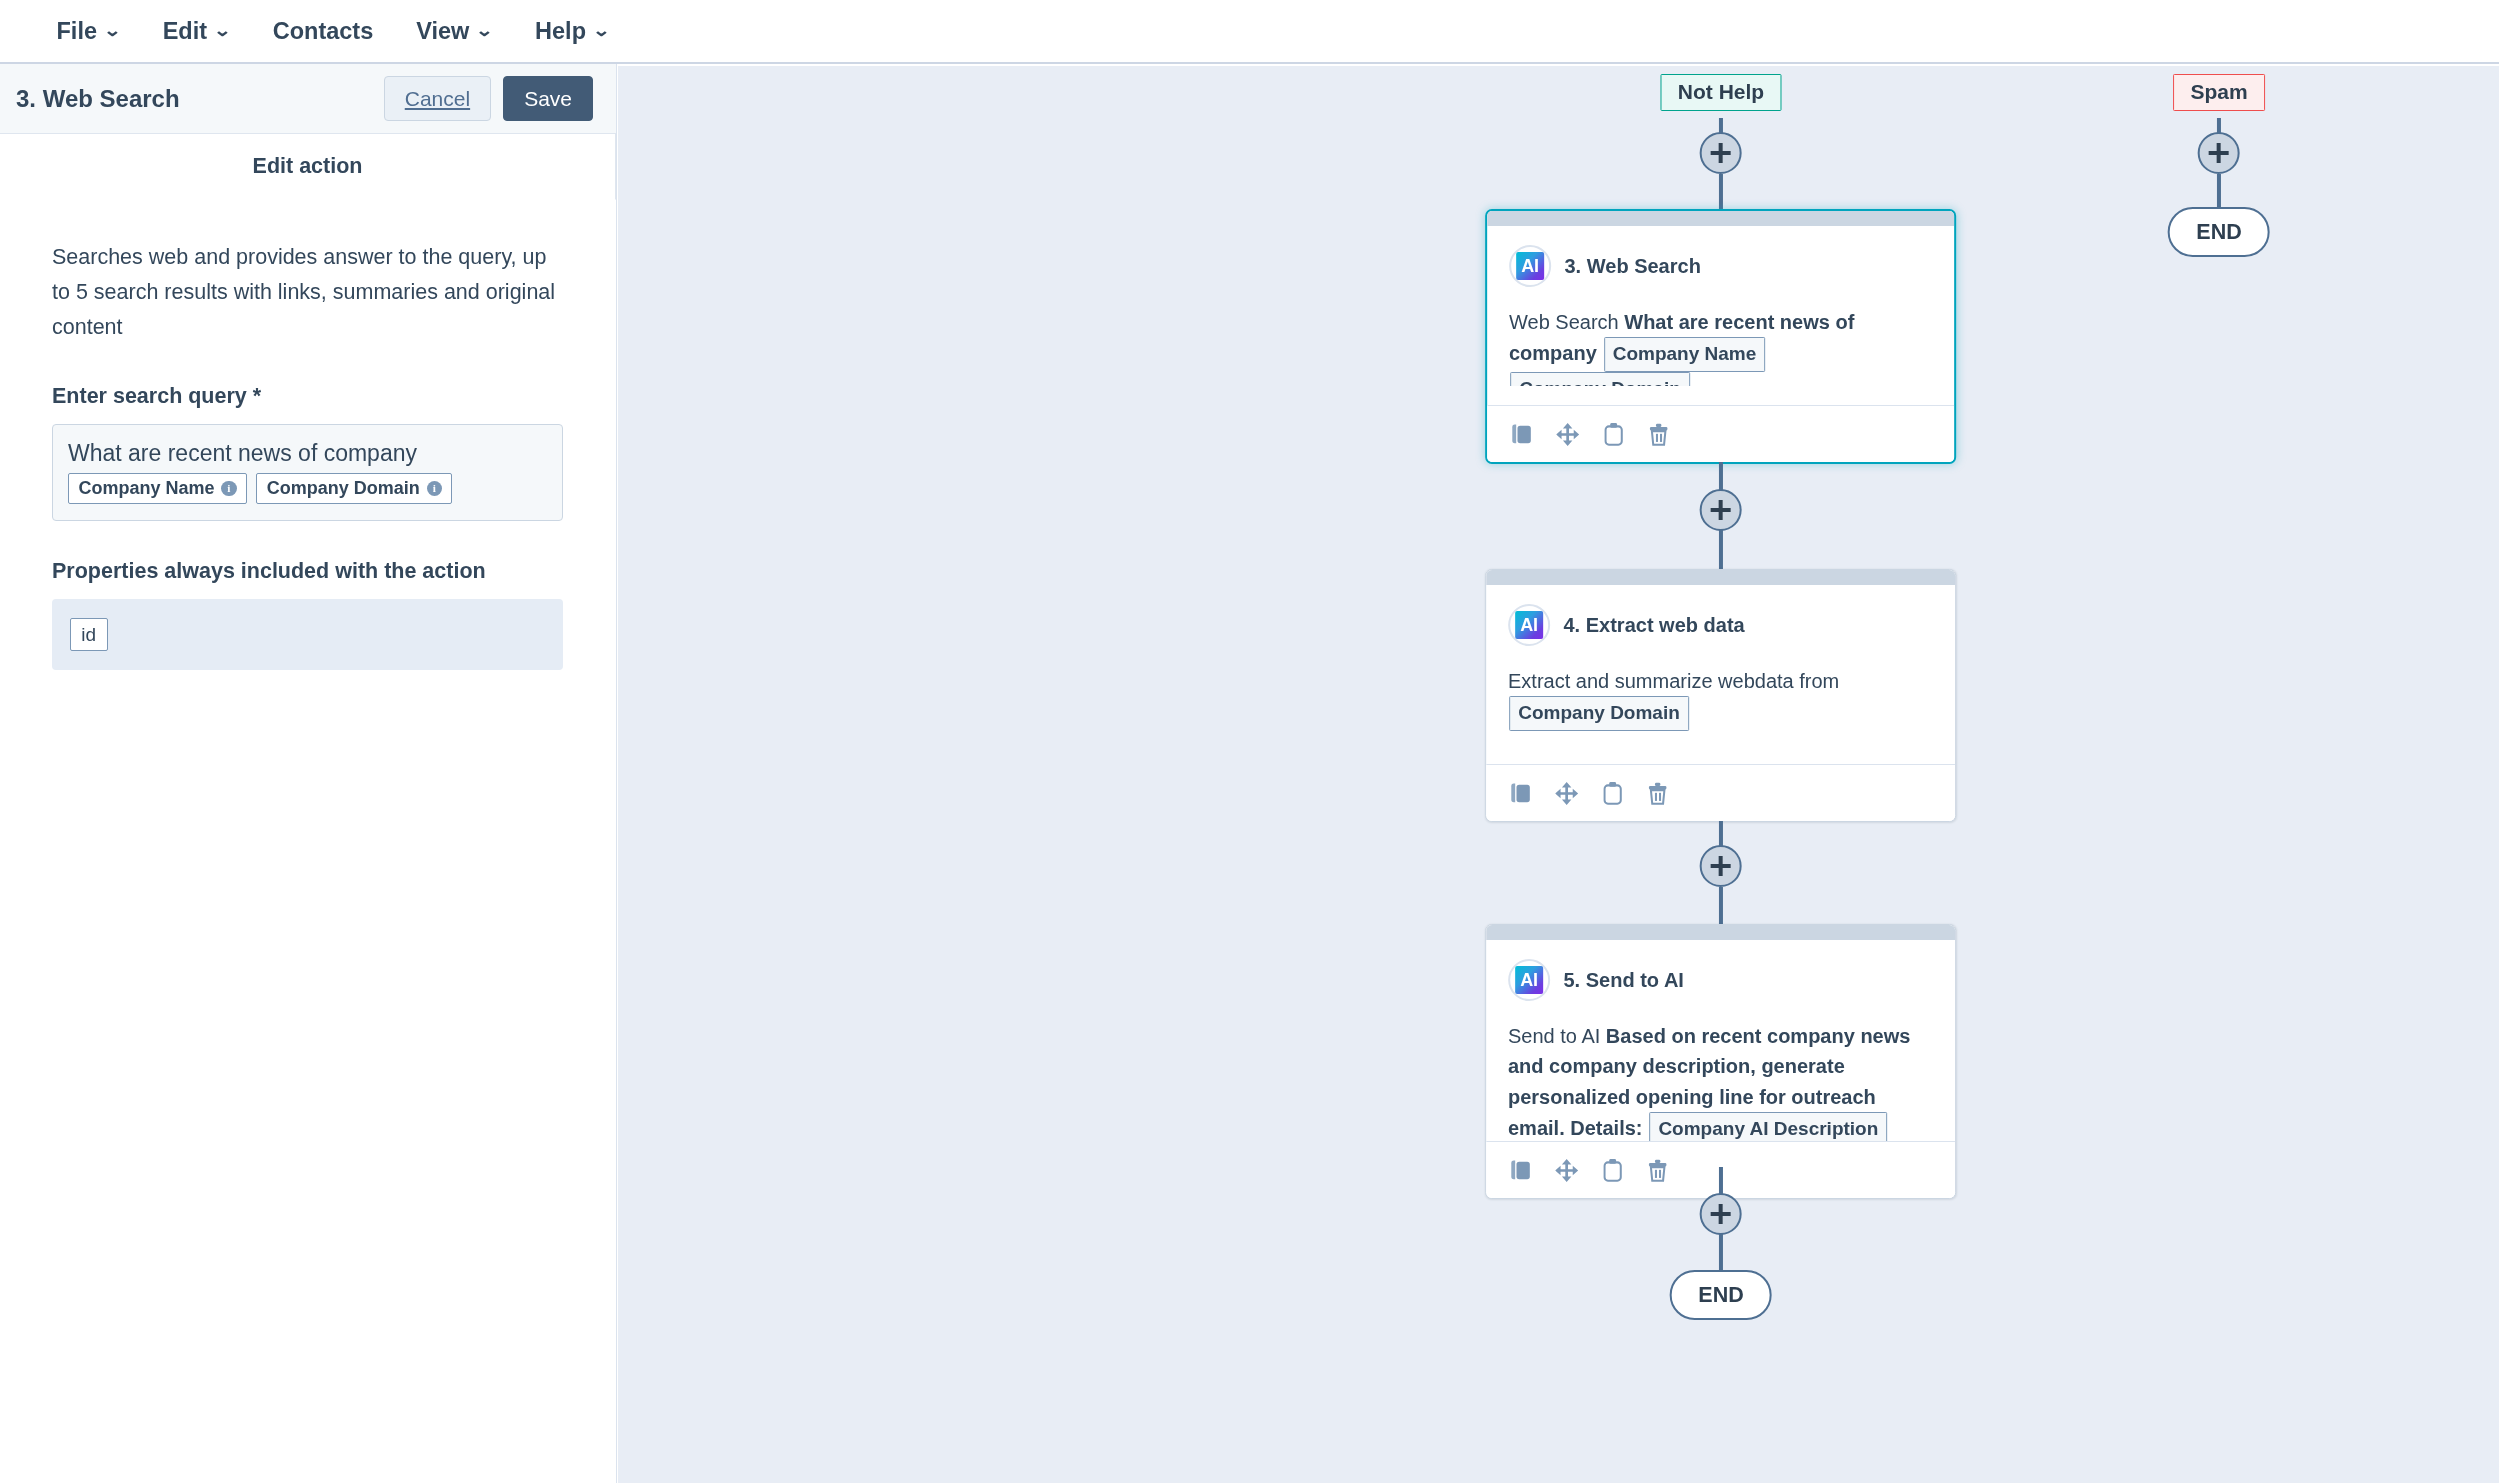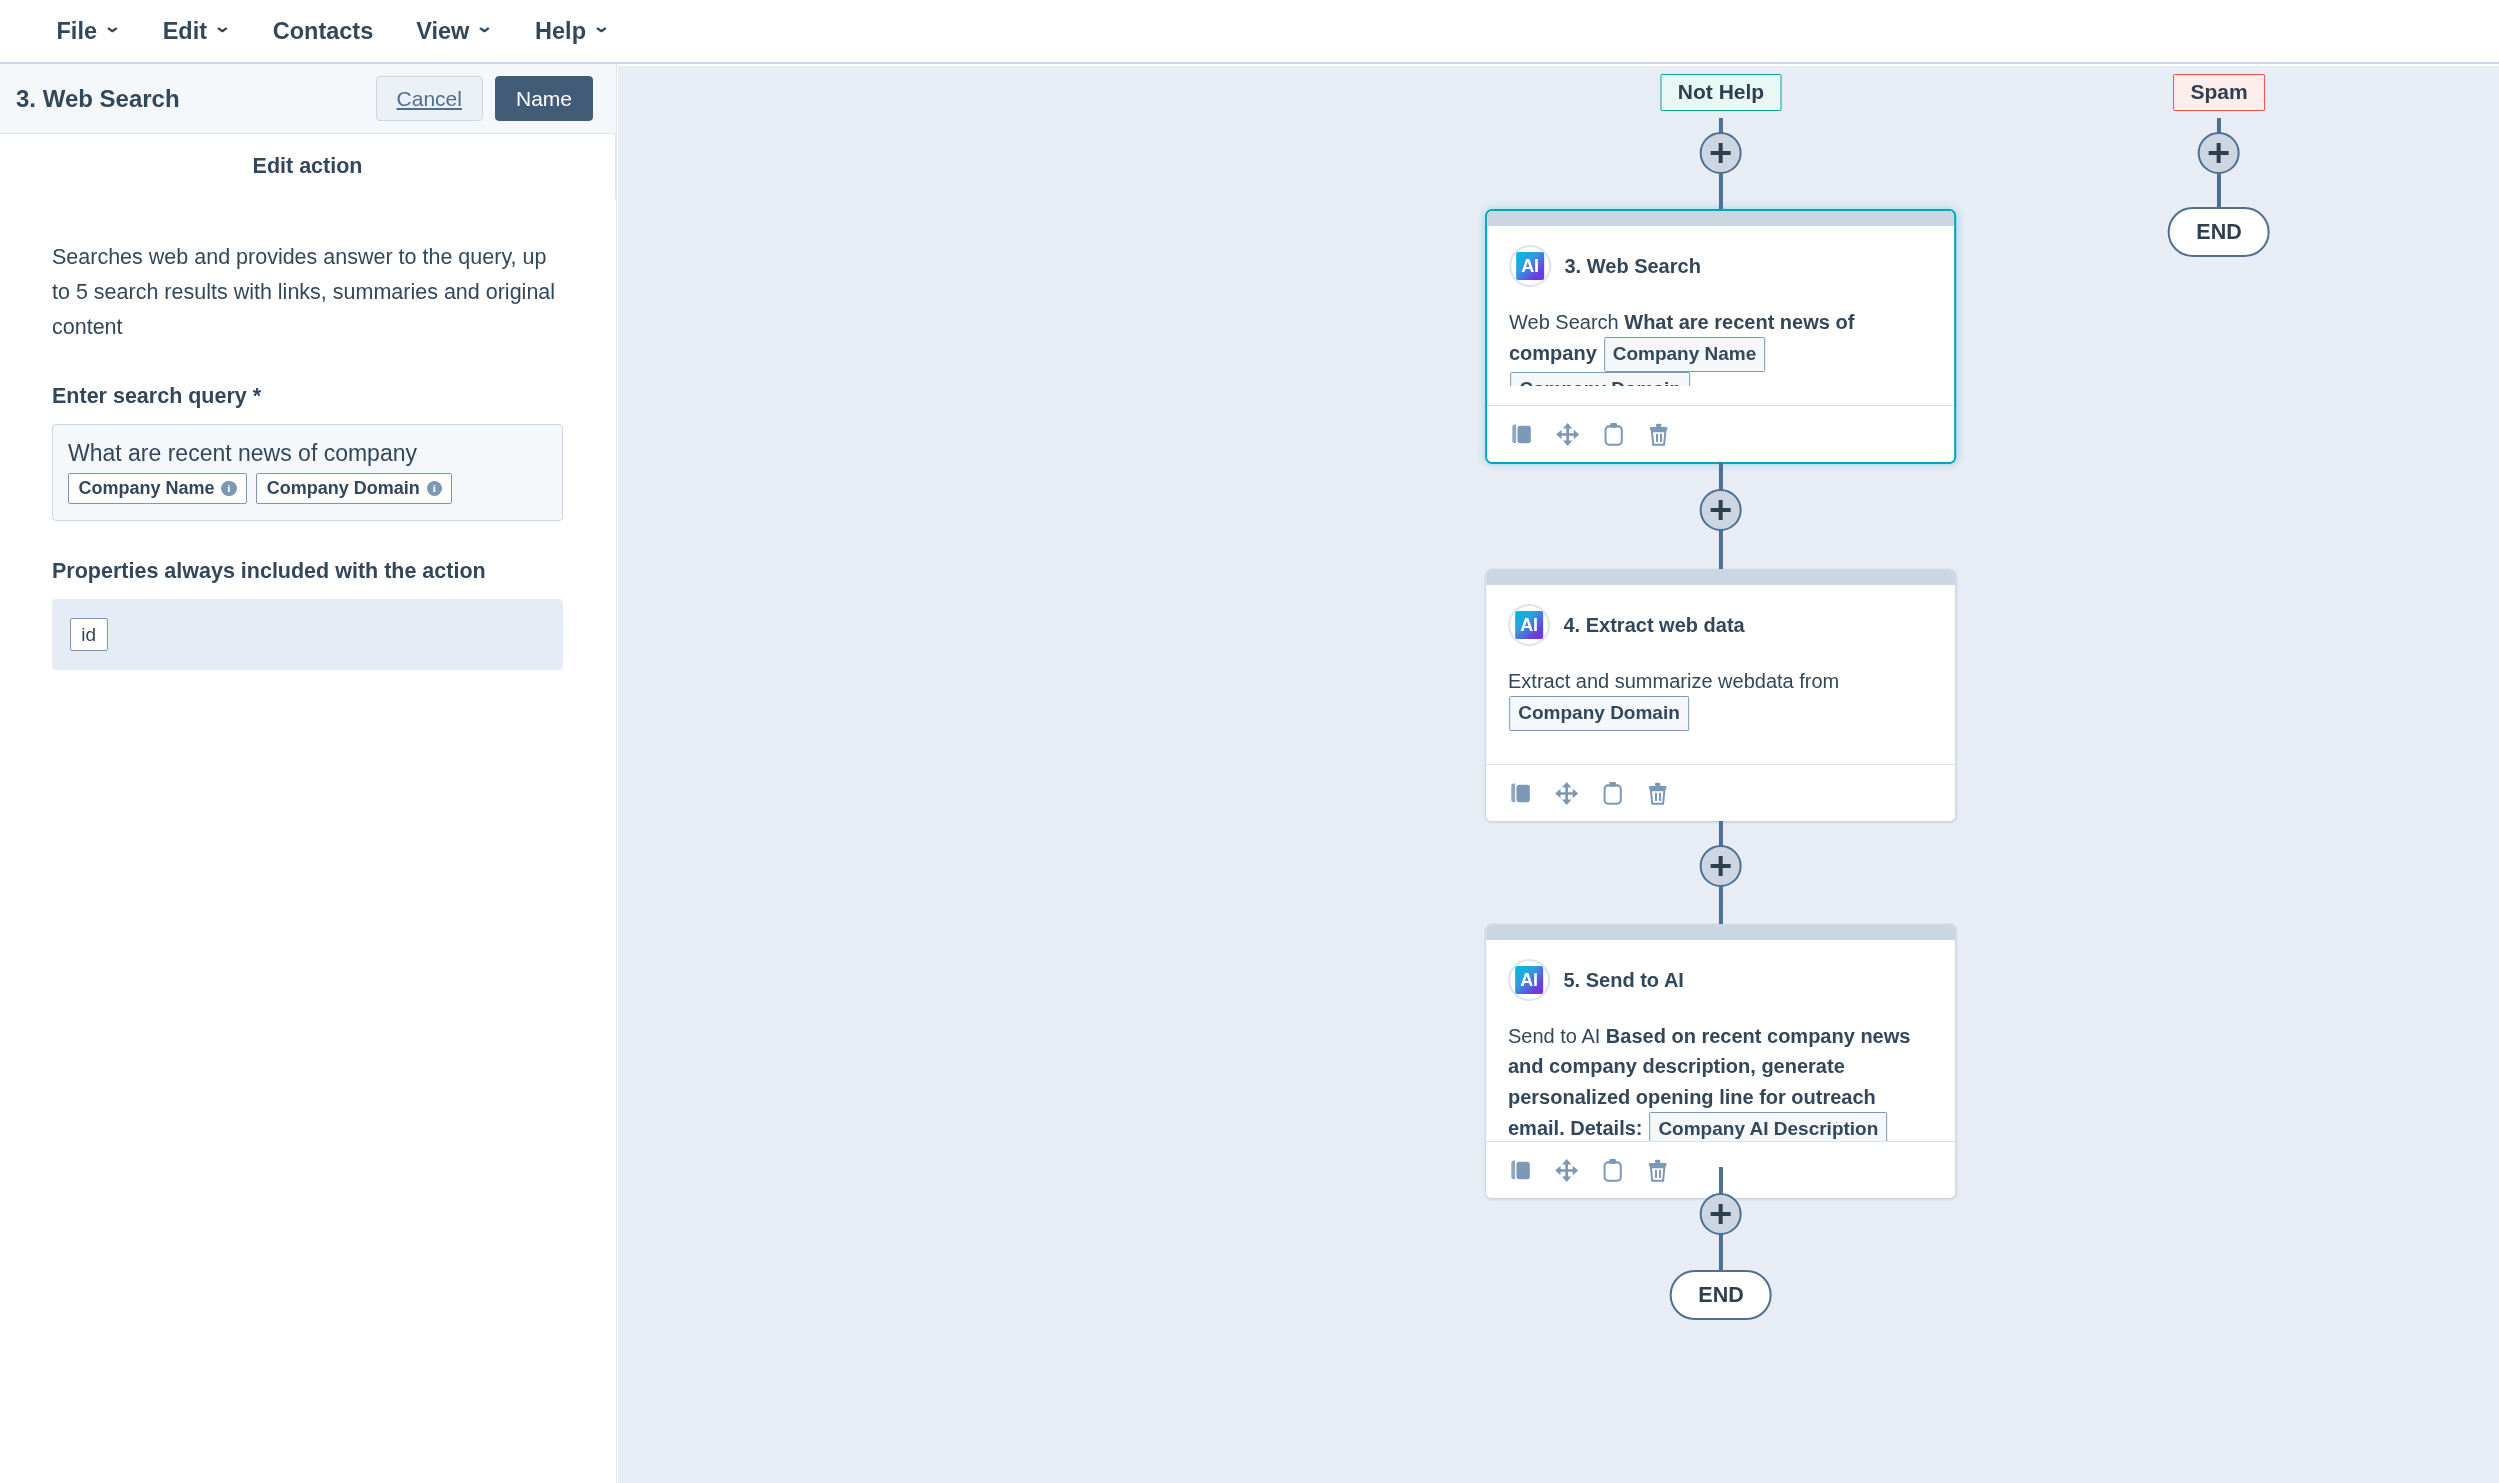--- a/index.html
+++ b/index.html
@@ -15,21 +15,21 @@
   .menubar {
     position: absolute; left: 0; top: 0;
     width: 2500px; height: 64px;
     background: #ffffff;
     border-bottom: 2px solid #cdd6e4;
     display: flex; align-items: center;
     padding-left: 35px;
     gap: 0px;
   }
   .menu-item {
-    display: flex; gap: 8px;
+    display: flex; align-items: center; gap: 8px;
     padding: 6.7px 21.5px;
     font-size: 23.5px; font-weight: bold;
     color: #33475b;
     cursor: pointer;
     white-space: nowrap;
   }
   .caret { display:inline-block; font-size: 17.5px; line-height: 1; transform: scaleX(1.25); }
 
   
   .left-panel {
@@ -271,21 +271,21 @@
     <span>Help</span>
     <span class="caret">⌄</span>
   </div>
 </div>
 
 <div class="left-panel">
 
   <div class="panel-header">
     <div class="panel-title">3. Web Search</div>
     <div class="btn btn-cancel">Cancel</div>
-    <div class="btn btn-save">Name</div>
+    <div class="btn btn-save">Save</div>
   </div>
 
   <div class="tabs">
     <div class="tab active">Edit action</div>
   </div>
 
   <div class="panel-body">
 
     <div class="desc">Searches web and provides answer to the query, up to 5 search results with links, summaries and original content</div>
 

